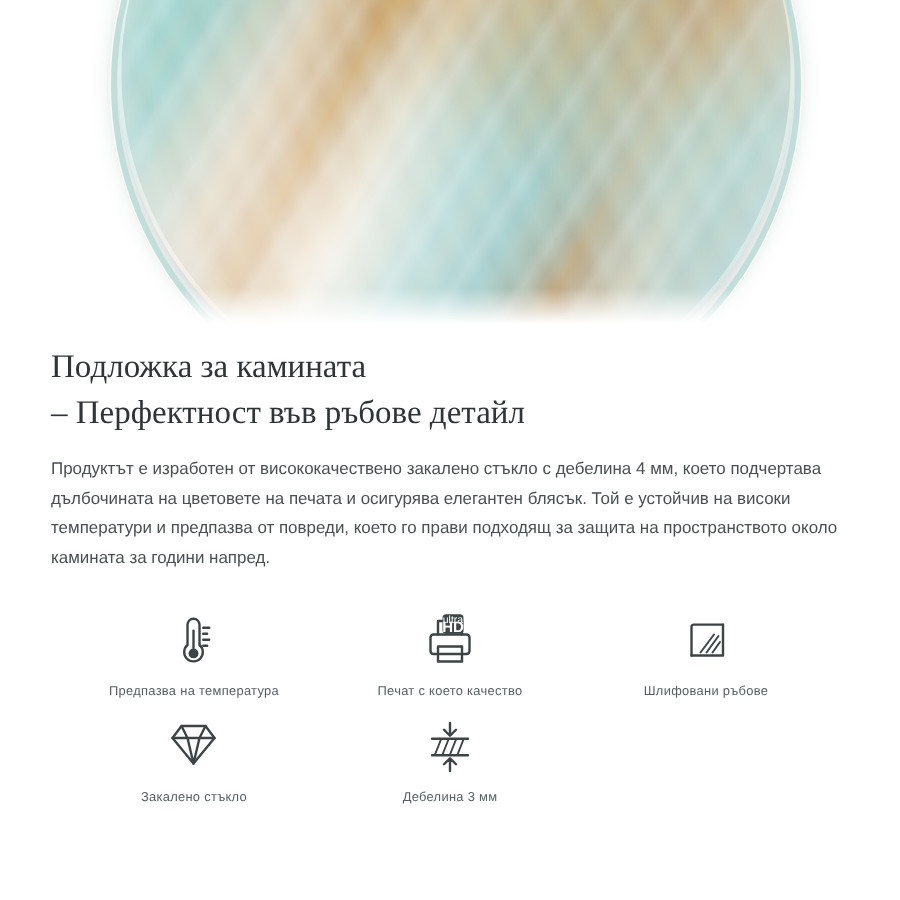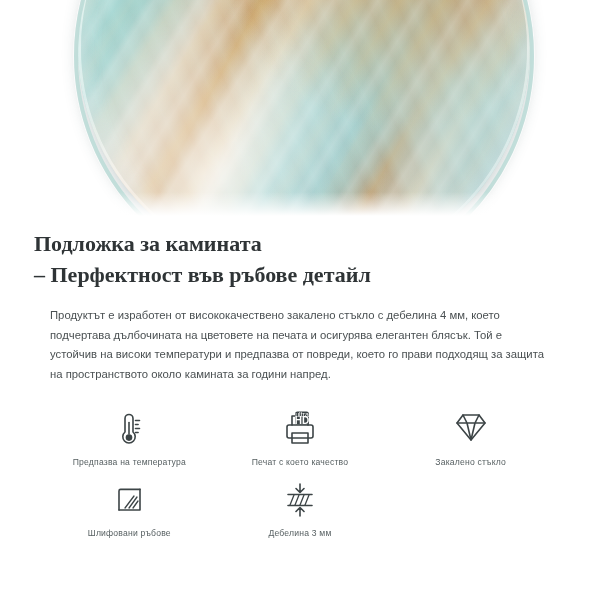--- a/index.html
+++ b/index.html
@@ -107,30 +107,30 @@
   .content {
     position: relative;
     padding: 10px 34px 0 34px;
   }
   .title {
     font-family: "Liberation Serif", serif;
     font-size: 22px;
     line-height: 31px;
     color: #2f3436;
     margin: 0 0 14px 0;
-    font-weight: 700;
+    font-weight: 400;
   }
   .title .line {
     display: block;
   }
   .desc {
     font-size: 11.3px;
     line-height: 19.5px;
     color: #4a5052;
-    margin: 16px;
+    margin: 0;
     max-width: 530px;
   }
   .desc p {
     margin: 0;
   }
 
   
   .features {
     display: grid;
     grid-template-columns: repeat(3, 1fr);
@@ -223,36 +223,36 @@
             <text x="24" y="17.5" text-anchor="middle" class="hd-text" style="fill:#ffffff">HD</text>
           </svg>
         </div>
         <div class="feature-label">Печат с което качество</div>
       </div>
 
 
       <div class="feature">
         <div class="feature-icon">
           <svg width="44" height="40" viewBox="0 0 44 40" aria-hidden="true">
-            <path class="stroke" d="M8 15 L14 7 h16 l6 8 -14 17 z"></path>
-            <path class="stroke" d="M8 15 h28 M14 7 l4 8 M30 7 l-4 8 M18 15 l4 17 M26 15 l-4 17"></path>
-          </svg>
-        </div>
-        <div class="feature-label">Закалено стъкло</div>
-      </div>
-
-      <div class="feature">
-        <div class="feature-icon">
-          <svg width="44" height="40" viewBox="0 0 44 40" aria-hidden="true">
             <path class="stroke" d="M12 31 V12 a1.6 1.6 0 0 1 1.6 -1.6 H33"></path>
             <path class="stroke" d="M12 31 H33 V10.4"></path>
             <path class="stroke" style="stroke-width:1.3" d="M18 29 l9 -12 M22 29 l8 -11 M26 29 l5 -7"></path>
           </svg>
         </div>
         <div class="feature-label">Шлифовани ръбове</div>
+      </div>
+
+      <div class="feature">
+        <div class="feature-icon">
+          <svg width="44" height="40" viewBox="0 0 44 40" aria-hidden="true">
+            <path class="stroke" d="M8 15 L14 7 h16 l6 8 -14 17 z"></path>
+            <path class="stroke" d="M8 15 h28 M14 7 l4 8 M30 7 l-4 8 M18 15 l4 17 M26 15 l-4 17"></path>
+          </svg>
+        </div>
+        <div class="feature-label">Закалено стъкло</div>
       </div>
 
       <div class="feature">
         <div class="feature-icon">
           <svg width="44" height="40" viewBox="0 0 44 40" aria-hidden="true">
             <path class="stroke" d="M22 5 V13 M18 9.5 l4 4 4 -4"></path>
             <path class="stroke" d="M10 15.5 h24 M10 26.5 h24"></path>
             <path class="stroke" style="stroke-width:1.3" d="M12 26 l4 -10 M17 26 l4 -10 M22 26 l4 -10 M27 26 l4 -10"></path>
             <path class="stroke" d="M22 37 V29 M18 32.5 l4 -4 4 4"></path>
           </svg>

